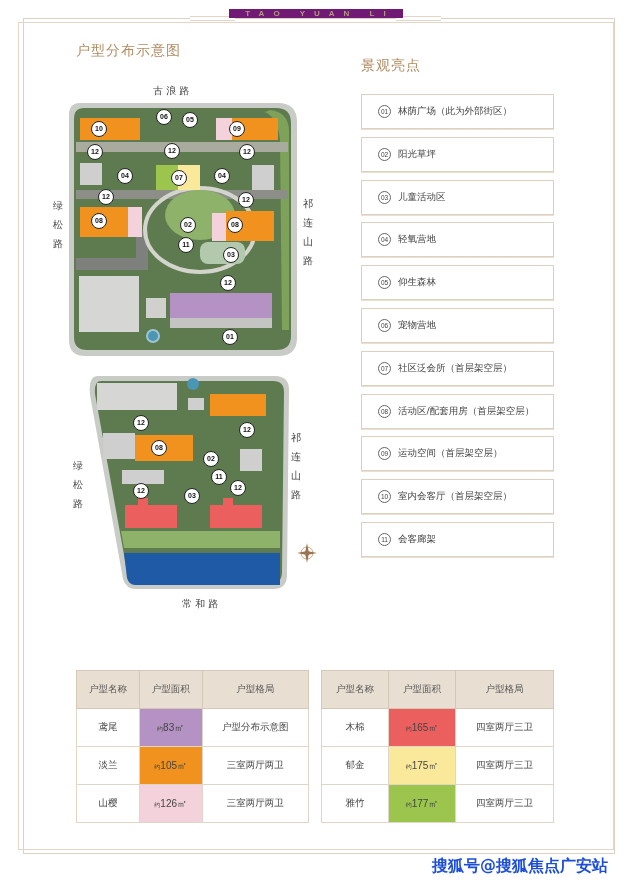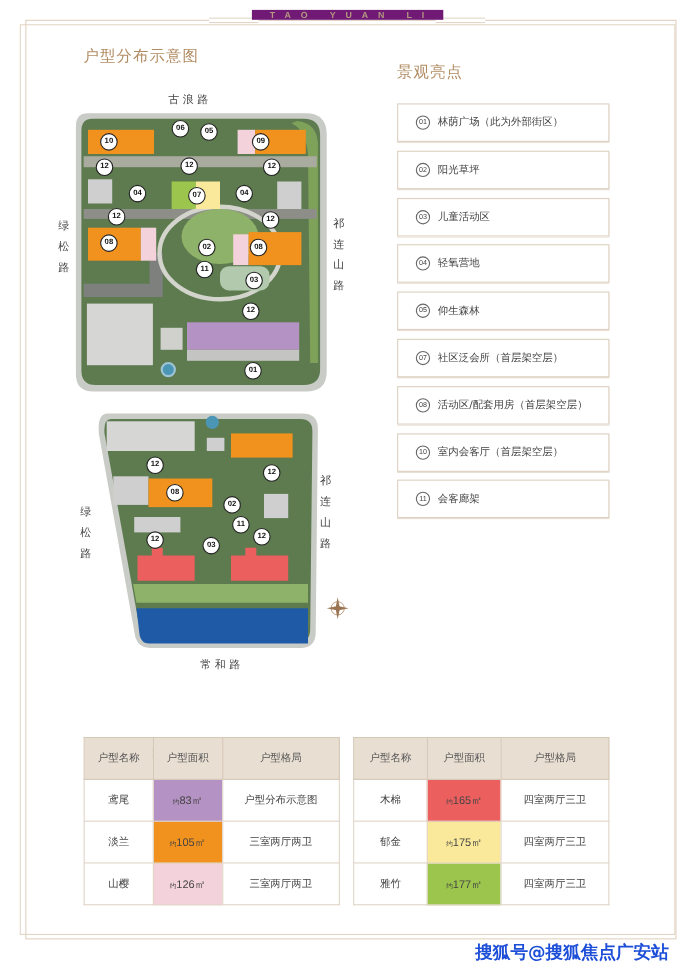--- a/index.html
+++ b/index.html
@@ -162,26 +162,34 @@
     </div>
   <div class="lp-item">
       <span class="lp-num">04</span>
       <span>轻氧营地</span>
     </div>
   <div class="lp-item">
       <span class="lp-num">05</span>
       <span>仰生森林</span>
     </div>
   <div class="lp-item">
+      <span class="lp-num">06</span>
+      <span>宠物营地</span>
+    </div>
+  <div class="lp-item">
       <span class="lp-num">07</span>
       <span>社区泛会所（首层架空层）</span>
     </div>
   <div class="lp-item">
       <span class="lp-num">08</span>
       <span>活动区/配套用房（首层架空层）</span>
+    </div>
+  <div class="lp-item">
+      <span class="lp-num">09</span>
+      <span>运动空间（首层架空层）</span>
     </div>
   <div class="lp-item">
       <span class="lp-num">10</span>
       <span>室内会客厅（首层架空层）</span>
     </div>
   <div class="lp-item">
       <span class="lp-num">11</span>
       <span>会客廊架</span>
     </div>
 </div>

